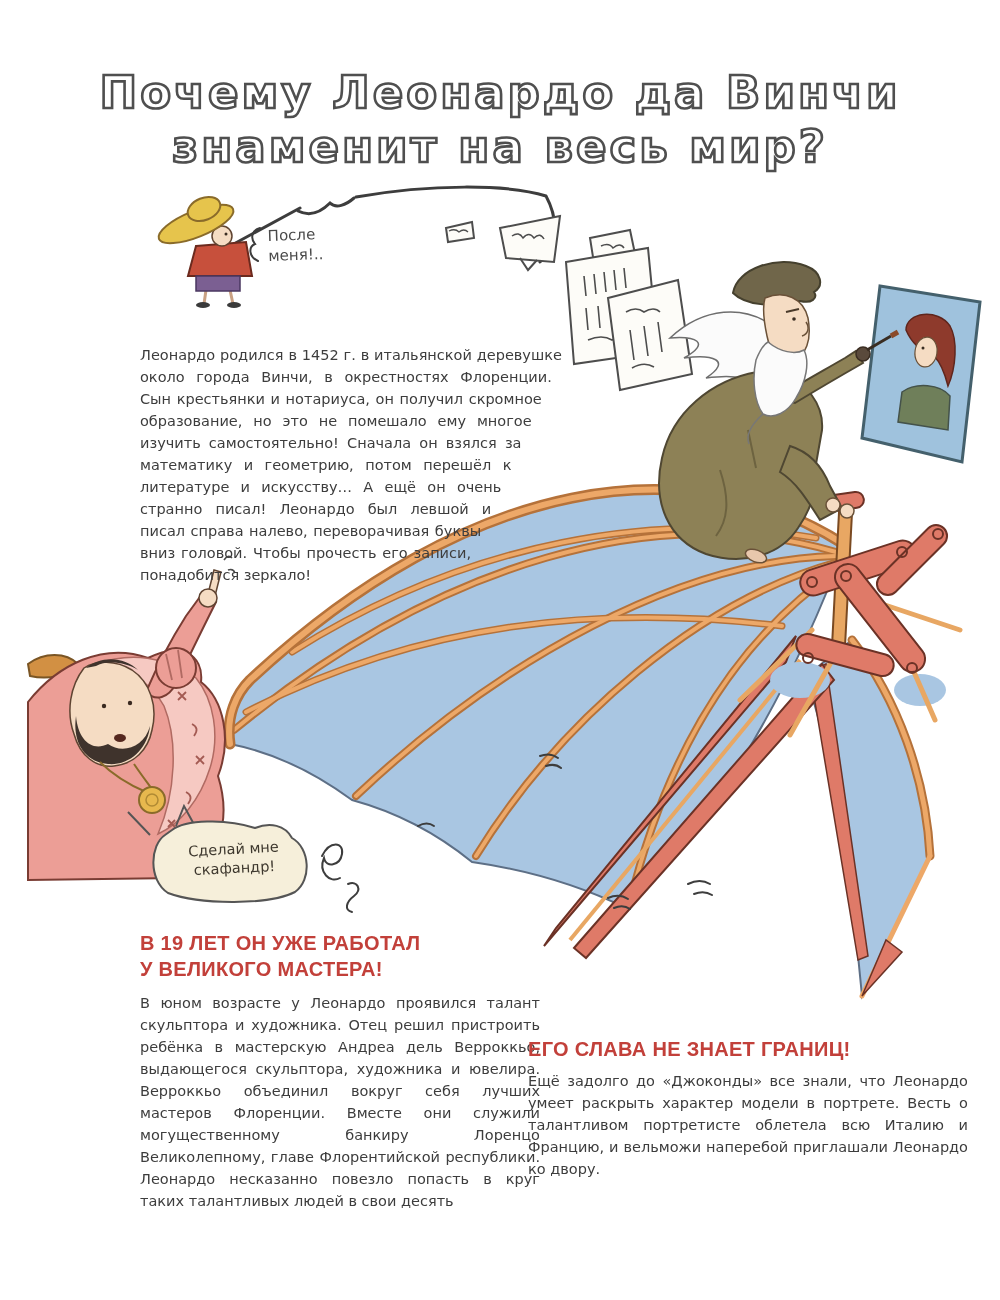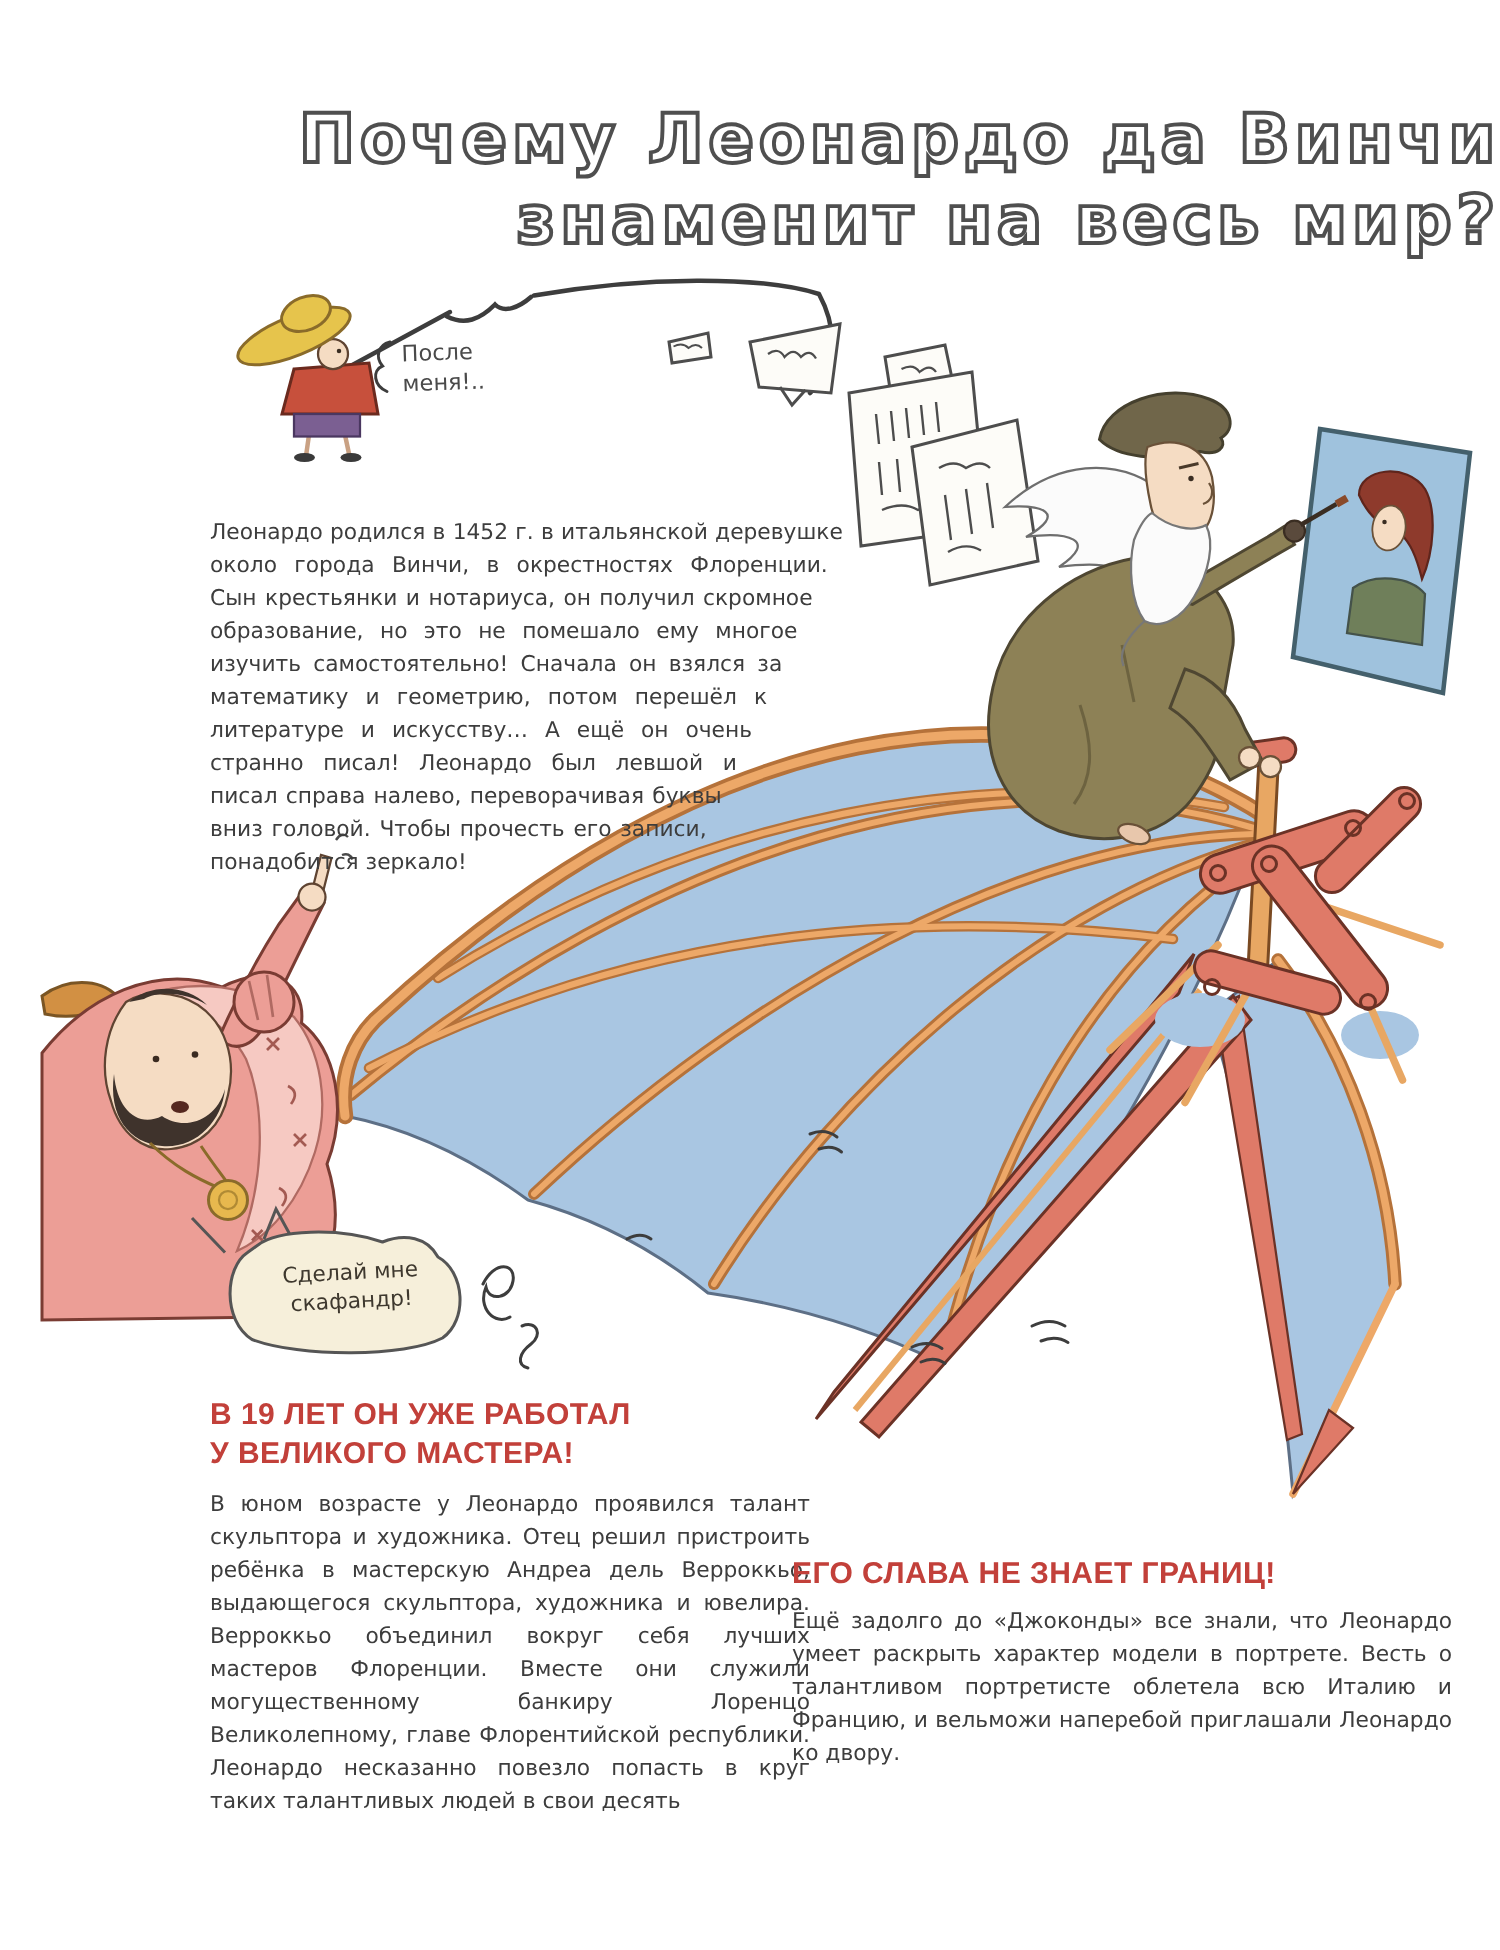--- a/index.html
+++ b/index.html
@@ -11,21 +11,21 @@
     --bubble-cream:#f6efda;
   }
   html,body{margin:0;padding:0;background:#ffffff;}
   .page{
     position:relative;width:1000px;height:1300px;background:#ffffff;overflow:hidden;
     font-family:"Liberation Sans",sans-serif;
   }
   .illo{position:absolute;left:0;top:0;width:1000px;height:1300px;z-index:1;}
   .txt{position:absolute;z-index:2;}
   .title{
-    left:0;top:66px;width:1000px;text-align:right;
+    left:0;top:66px;width:1000px;text-align:center;
     font-family:"DejaVu Sans",sans-serif;font-weight:bold;font-size:45px;line-height:54px;
     color:#ffffff;-webkit-text-stroke:2.6px #4f4f4f;letter-spacing:3px;
     text-shadow:0 0 1px #6a6a6a;
   }
   .h-red{
     font-family:"Liberation Sans",sans-serif;font-weight:bold;font-size:20px;line-height:26px;
     color:var(--heading-red);letter-spacing:.3px;white-space:pre-line;
   }
   .body-text{
     font-family:"DejaVu Sans",sans-serif;font-size:14.5px;line-height:22px;color:var(--body-ink);

